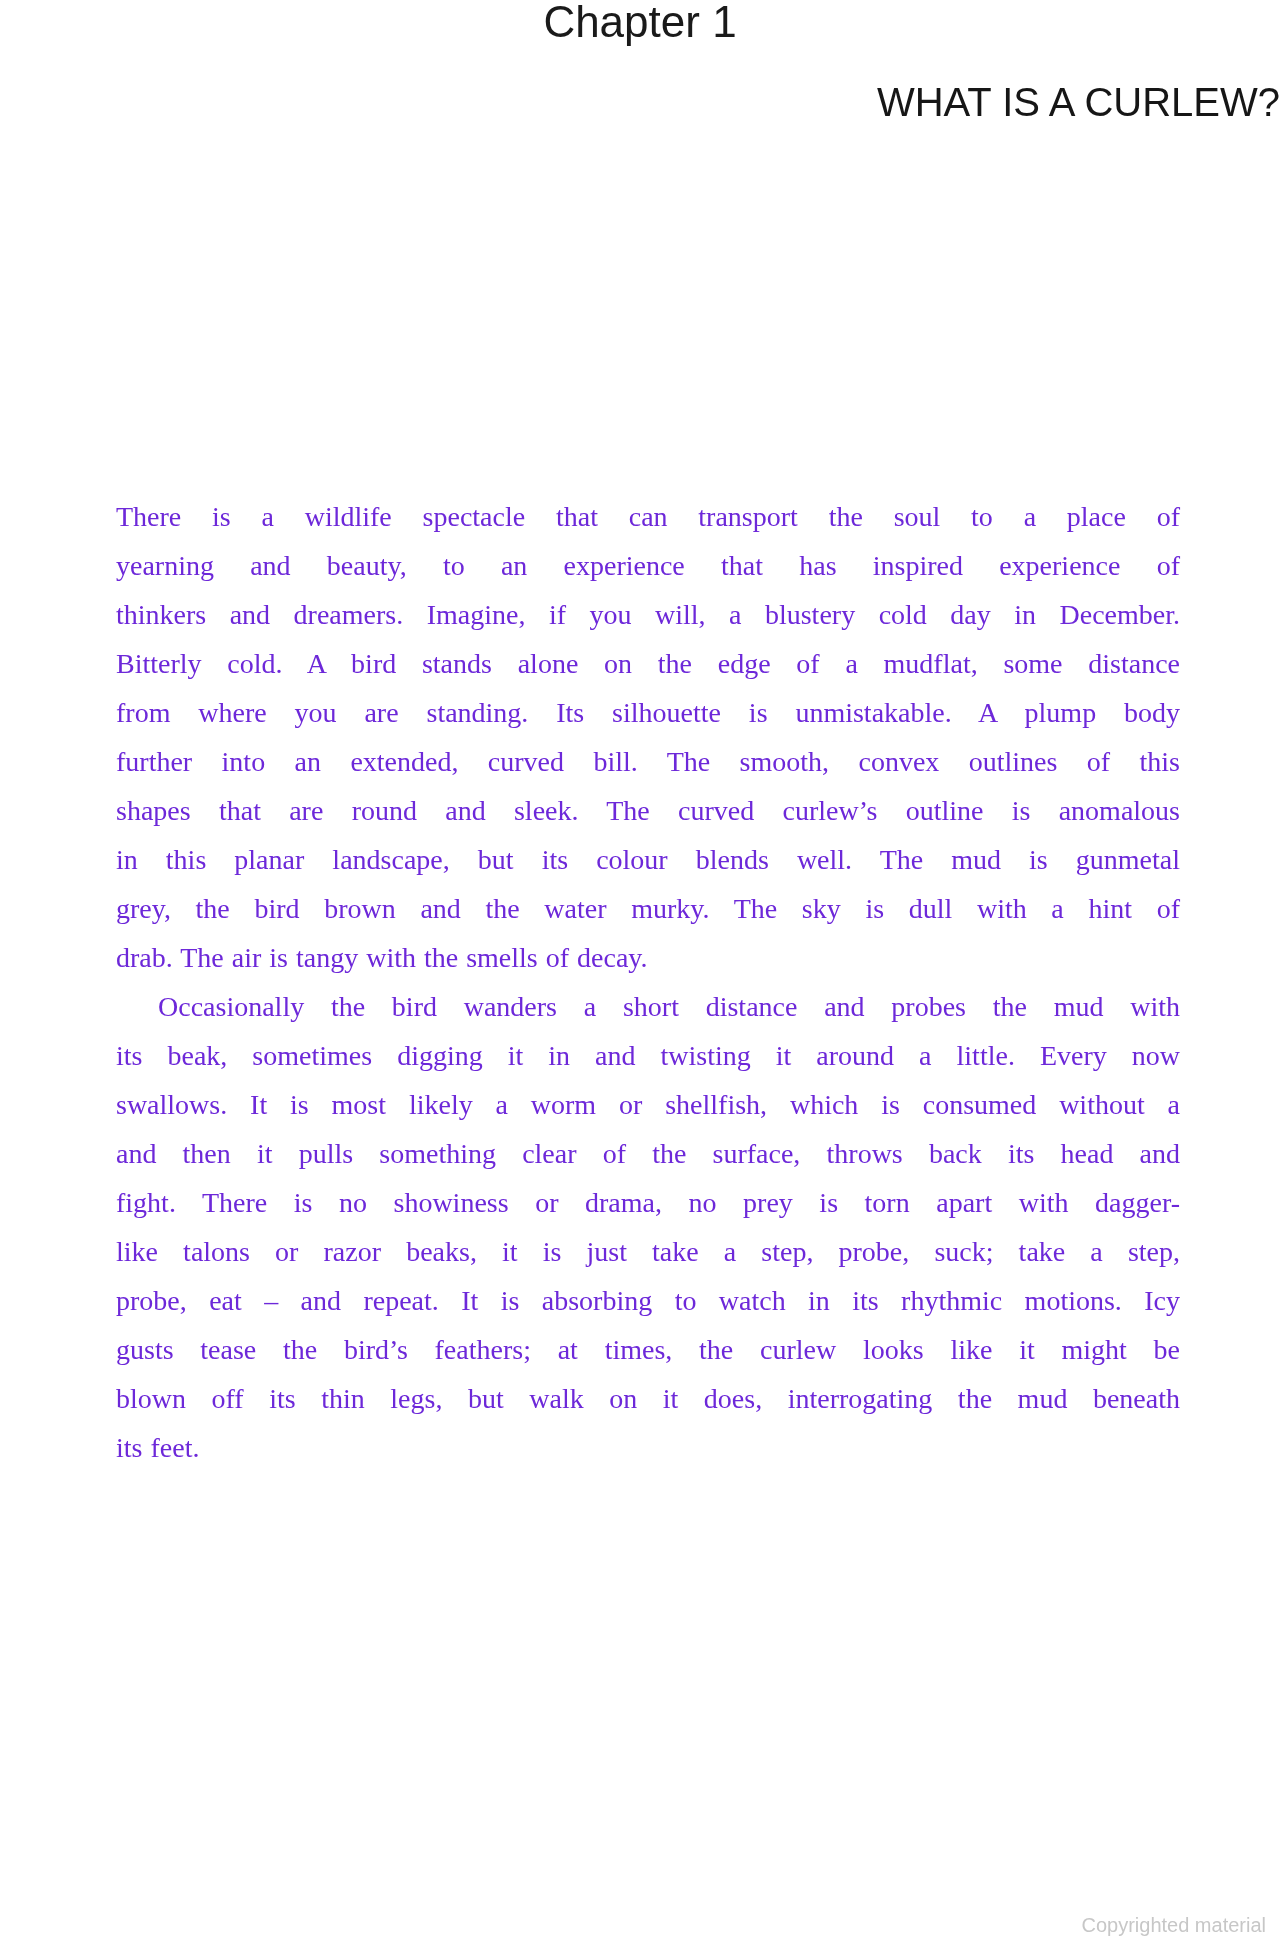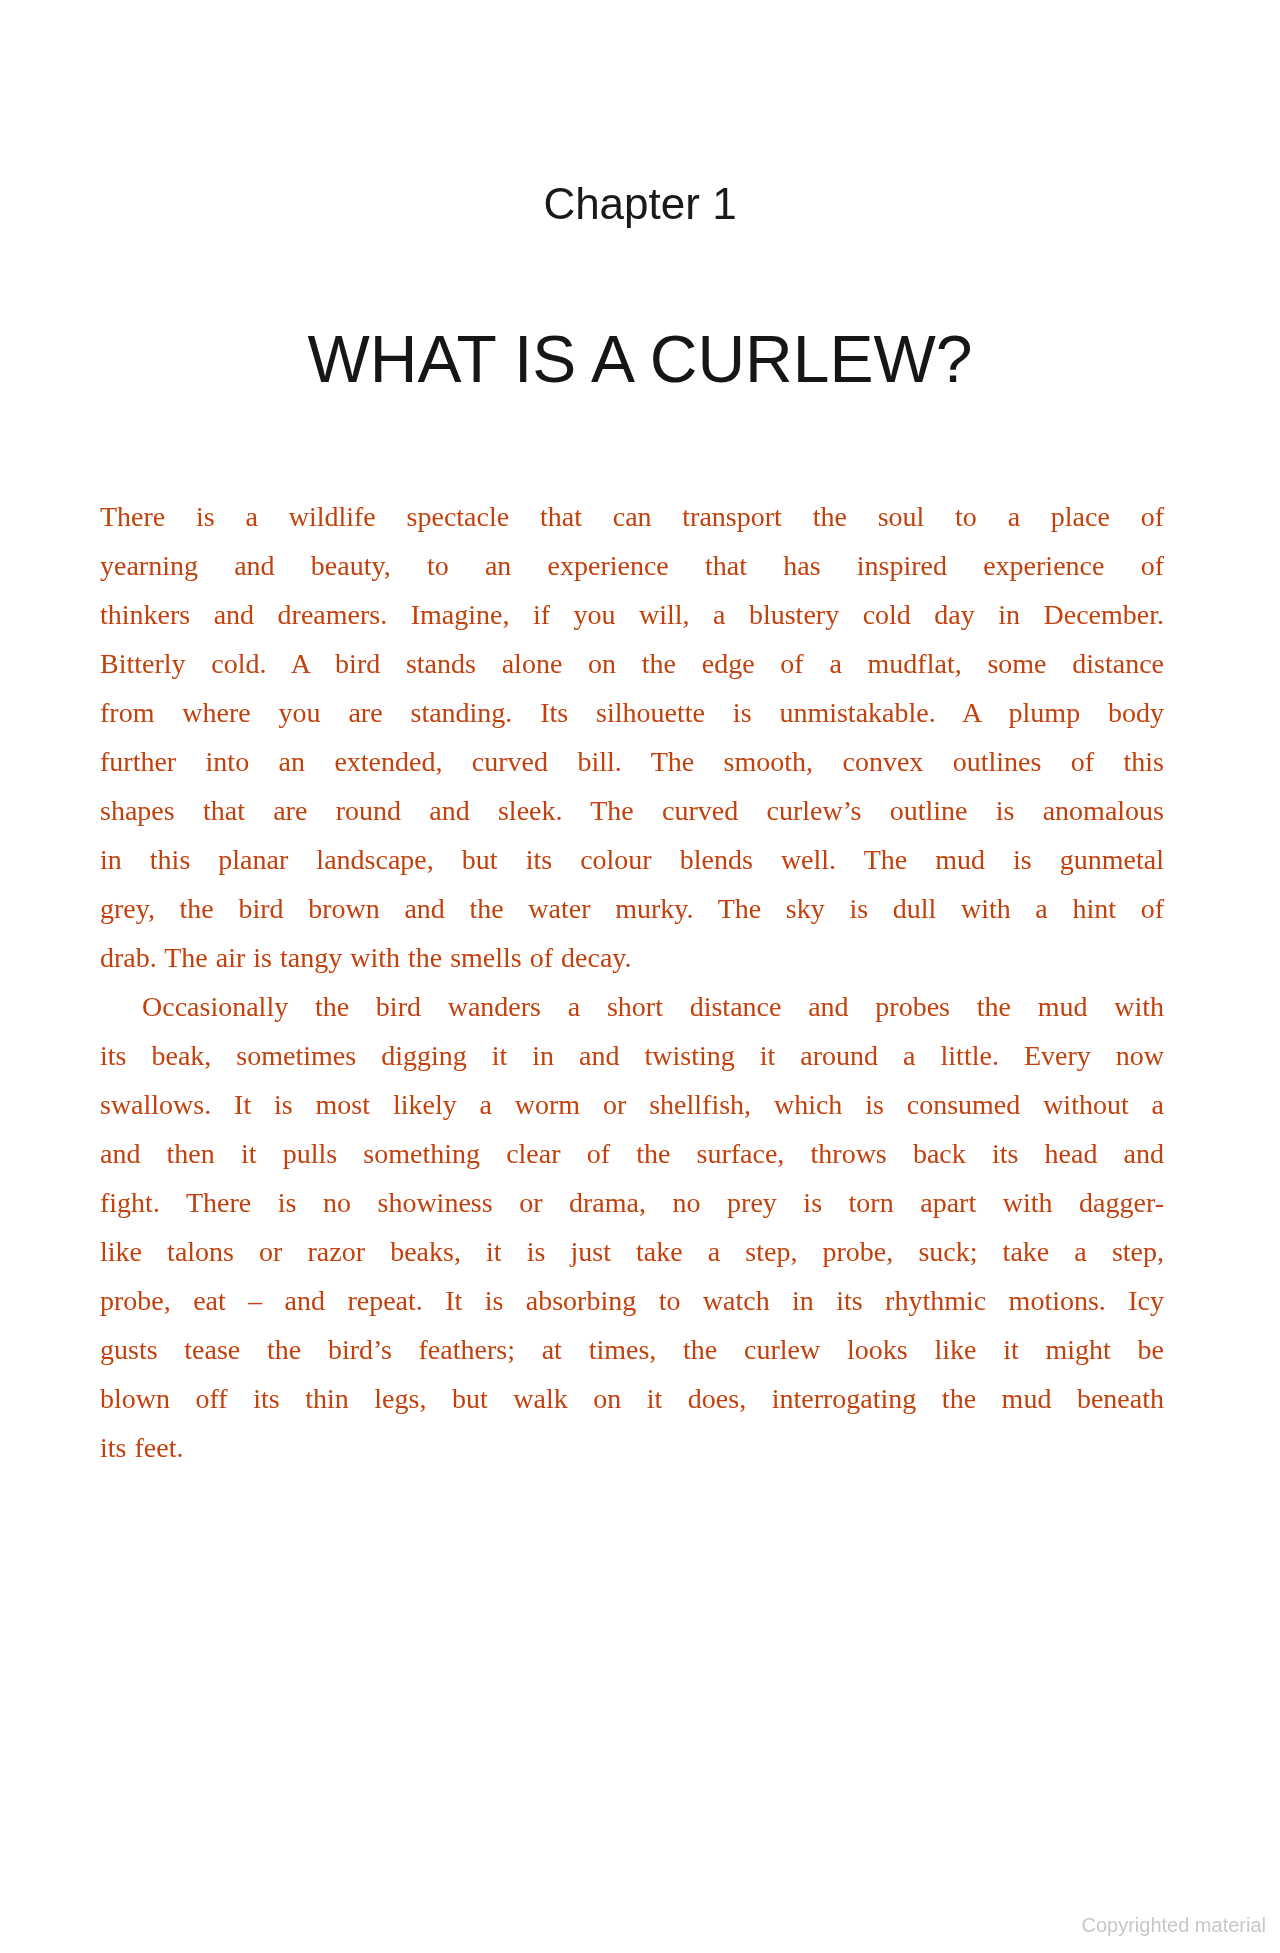--- a/index.html
+++ b/index.html
@@ -9,42 +9,41 @@
   }
   .page {
     position: relative;
     width: 1280px;
     height: 1953px;
     background: #ffffff;
     overflow: hidden;
     font-family: "Liberation Serif", serif;
   }
   .chapter-label {
-    padding-top: 182px;
     text-align: center;
     font-family: "Liberation Sans", sans-serif;
     font-size: 44px;
     line-height: 1;
     color: #1a1a1a;
   }
   .chapter-title {
-    margin-top: 100px;
-    text-align: center;
+    margin-top: 38px;
+    text-align: right;
     font-family: "Liberation Sans", sans-serif;
-    font-size: 66px;
+    font-size: 40px;
     line-height: 1;
     letter-spacing: 0px;
     color: #161616;
   }
   .body-text {
     position: absolute;
-    left: 100px;
+    left: 116px;
     top: 492px;
     width: 1064px;
-    color: #c2410c;
+    color: #6d28d9;
   }
   .para { margin: 0; }
   .line {
     font-size: 28px;
     line-height: 49px;
     text-align: justify;
     text-align-last: justify;
     word-spacing: 1px;
     white-space: normal;
   }

